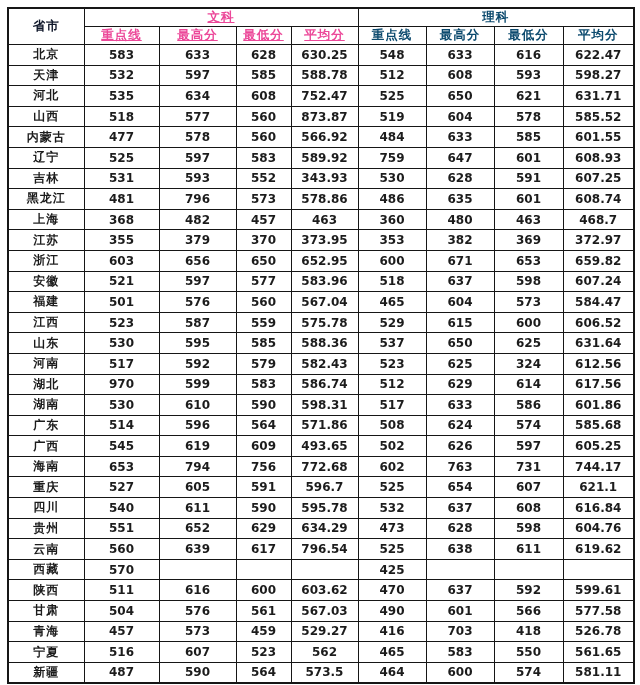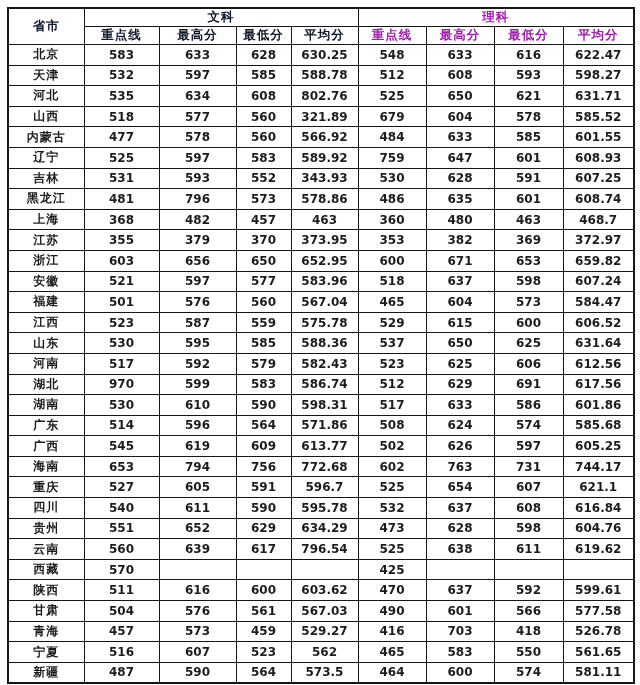--- a/index.html
+++ b/index.html
@@ -34,22 +34,22 @@
     font-size: 12.5px;
     font-weight: bold;
     letter-spacing: 1px;
   }
   td {
     font-size: 12px;
     font-weight: bold;
     color: #1c1c1c;
   }
   .prov-h { color: #0f172a; }
-  .wen    { color: #0f172a; }
-  .li     { color: #a21caf; }
+  .wen    { color: #ec4899; text-decoration: underline; }
+  .li     { color: #0c4a6e; }
   td.prov { letter-spacing: 1px; }
 </style>
 </head>
 <body>
 
 <div class="wrap">
   <table class="scores">
     <colgroup>
       <col style="width:76px">
       <col style="width:75px">
@@ -99,33 +99,33 @@
           <td>512</td>
           <td>608</td>
           <td>593</td>
           <td>598.27</td>
         </tr>
         <tr>
           <td class="prov">河北</td>
           <td>535</td>
           <td>634</td>
           <td>608</td>
-          <td>802.76</td>
+          <td>752.47</td>
           <td>525</td>
           <td>650</td>
           <td>621</td>
           <td>631.71</td>
         </tr>
         <tr>
           <td class="prov">山西</td>
           <td>518</td>
           <td>577</td>
           <td>560</td>
-          <td>321.89</td>
-          <td>679</td>
+          <td>873.87</td>
+          <td>519</td>
           <td>604</td>
           <td>578</td>
           <td>585.52</td>
         </tr>
         <tr>
           <td class="prov">内蒙古</td>
           <td>477</td>
           <td>578</td>
           <td>560</td>
           <td>566.92</td>
@@ -245,32 +245,32 @@
           <td>631.64</td>
         </tr>
         <tr>
           <td class="prov">河南</td>
           <td>517</td>
           <td>592</td>
           <td>579</td>
           <td>582.43</td>
           <td>523</td>
           <td>625</td>
-          <td>606</td>
+          <td>324</td>
           <td>612.56</td>
         </tr>
         <tr>
           <td class="prov">湖北</td>
           <td>970</td>
           <td>599</td>
           <td>583</td>
           <td>586.74</td>
           <td>512</td>
           <td>629</td>
-          <td>691</td>
+          <td>614</td>
           <td>617.56</td>
         </tr>
         <tr>
           <td class="prov">湖南</td>
           <td>530</td>
           <td>610</td>
           <td>590</td>
           <td>598.31</td>
           <td>517</td>
           <td>633</td>
@@ -286,21 +286,21 @@
           <td>508</td>
           <td>624</td>
           <td>574</td>
           <td>585.68</td>
         </tr>
         <tr>
           <td class="prov">广西</td>
           <td>545</td>
           <td>619</td>
           <td>609</td>
-          <td>613.77</td>
+          <td>493.65</td>
           <td>502</td>
           <td>626</td>
           <td>597</td>
           <td>605.25</td>
         </tr>
         <tr>
           <td class="prov">海南</td>
           <td>653</td>
           <td>794</td>
           <td>756</td>

